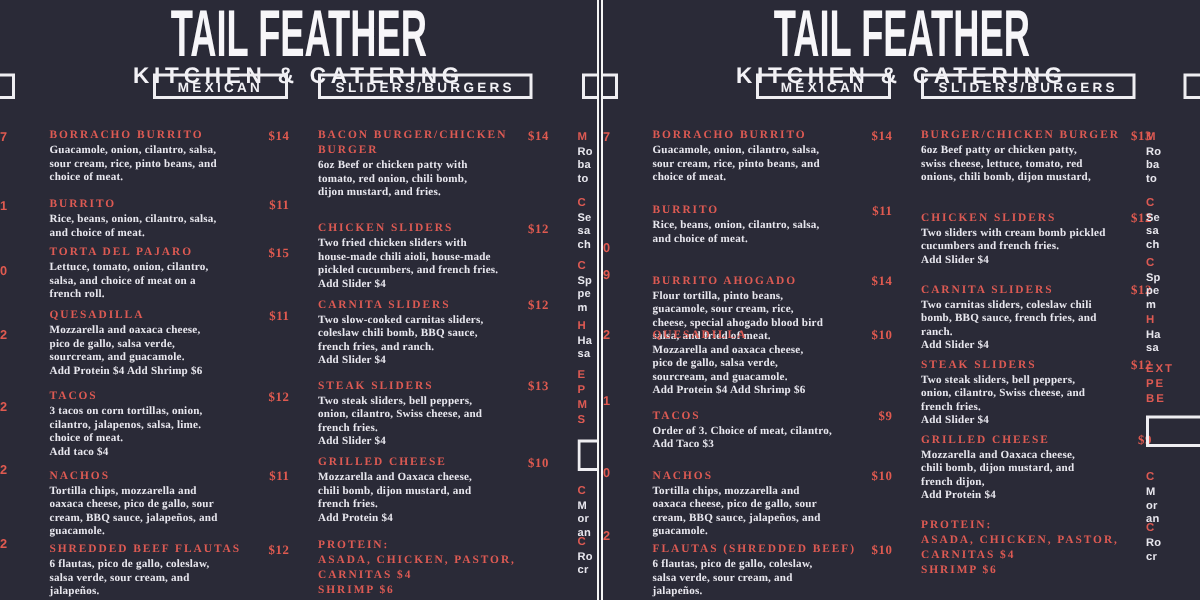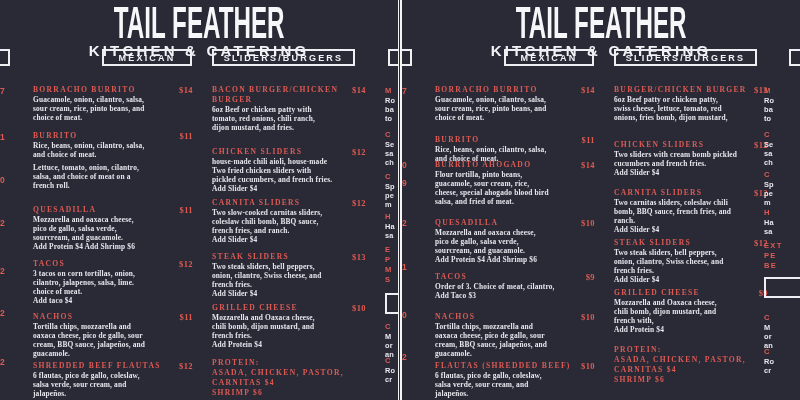--- a/index.html
+++ b/index.html
@@ -69,20 +69,24 @@
           <div class="hd">
             <div class="nm">BURRITO</div>
             <div class="pr">$11</div>
           </div>
           <div class="ds">
             <div>Rice, beans, onion, cilantro, salsa,</div>
             <div>and choice of meat.</div>
           </div>
         </div>
         <div class="item" style="top: 163px;">
+          <div class="hd">
+            <div class="nm">TORTA DEL PAJARO</div>
+            <div class="pr">$15</div>
+          </div>
           <div class="ds">
             <div>Lettuce, tomato, onion, cilantro,</div>
             <div>salsa, and choice of meat on a</div>
             <div>french roll.</div>
           </div>
         </div>
         <div class="item" style="top: 205px;">
           <div class="hd">
             <div class="nm">QUESADILLA</div>
             <div class="pr">$11</div>
@@ -134,32 +138,32 @@
         <div class="item" style="top: 85px;">
           <div class="hd">
             <div class="nm">
               <div>BACON BURGER/CHICKEN</div>
               <div>BURGER</div>
             </div>
             <div class="pr">$14</div>
           </div>
           <div class="ds">
             <div>6oz Beef or chicken patty with</div>
-            <div>tomato, red onions, chili ranch,</div>
+            <div>tomato, red onion, chili bomb,</div>
             <div>dijon mustard, and fries.</div>
           </div>
         </div>
         <div class="item" style="top: 147px;">
           <div class="hd">
             <div class="nm">CHICKEN SLIDERS</div>
             <div class="pr">$12</div>
           </div>
           <div class="ds">
+            <div>Two fried chicken sliders with</div>
             <div>house-made chili aioli, house-made</div>
-            <div>Two fried chicken sliders with</div>
             <div>pickled cucumbers, and french fries.</div>
             <div>Add Slider $4</div>
           </div>
         </div>
         <div class="item" style="top: 198px;">
           <div class="hd">
             <div class="nm">CARNITA SLIDERS</div>
             <div class="pr">$12</div>
           </div>
           <div class="ds">
@@ -282,21 +286,21 @@
         <div class="item" style="top: 135px;">
           <div class="hd">
             <div class="nm">BURRITO</div>
             <div class="pr">$11</div>
           </div>
           <div class="ds">
             <div>Rice, beans, onion, cilantro, salsa,</div>
             <div>and choice of meat.</div>
           </div>
         </div>
-        <div class="item" style="top: 160px;">
+        <div class="item" style="top: 182px;">
           <div class="hd">
             <div class="nm">BURRITO AHOGADO</div>
             <div class="pr">$14</div>
           </div>
           <div class="ds">
             <div>Flour tortilla, pinto beans,</div>
             <div>guacamole, sour cream, rice,</div>
             <div>cheese, special ahogado blood bird</div>
             <div>salsa, and fried of meat.</div>
           </div>
@@ -349,21 +353,21 @@
       </div>
     <div class="col col2">
         <div class="item" style="top: 85px;">
           <div class="hd">
             <div class="nm">BURGER/CHICKEN BURGER</div>
             <div class="pr">$13</div>
           </div>
           <div class="ds">
             <div>6oz Beef patty or chicken patty,</div>
             <div>swiss cheese, lettuce, tomato, red</div>
-            <div>onions, fries bomb, dijon mustard,</div>
+            <div>onions, chili bomb, dijon mustard,</div>
           </div>
         </div>
         <div class="item" style="top: 140px;">
           <div class="hd">
             <div class="nm">CHICKEN SLIDERS</div>
             <div class="pr">$12</div>
           </div>
           <div class="ds">
             <div>Two sliders with cream bomb pickled</div>
             <div>cucumbers and french fries.</div>
@@ -395,21 +399,21 @@
           </div>
         </div>
         <div class="item" style="top: 288px;">
           <div class="hd">
             <div class="nm">GRILLED CHEESE</div>
             <div class="pr">$9</div>
           </div>
           <div class="ds">
             <div>Mozzarella and Oaxaca cheese,</div>
             <div>chili bomb, dijon mustard, and</div>
-            <div>french with,</div>
+            <div>french dijon,</div>
             <div>Add Protein $4</div>
           </div>
         </div>
         <div class="item" style="top: 345px;">
           <div class="rblock">
             <div>PROTEIN:</div>
             <div>ASADA, CHICKEN, PASTOR,</div>
             <div>CARNITAS $4</div>
             <div>SHRIMP $6</div>
           </div>

